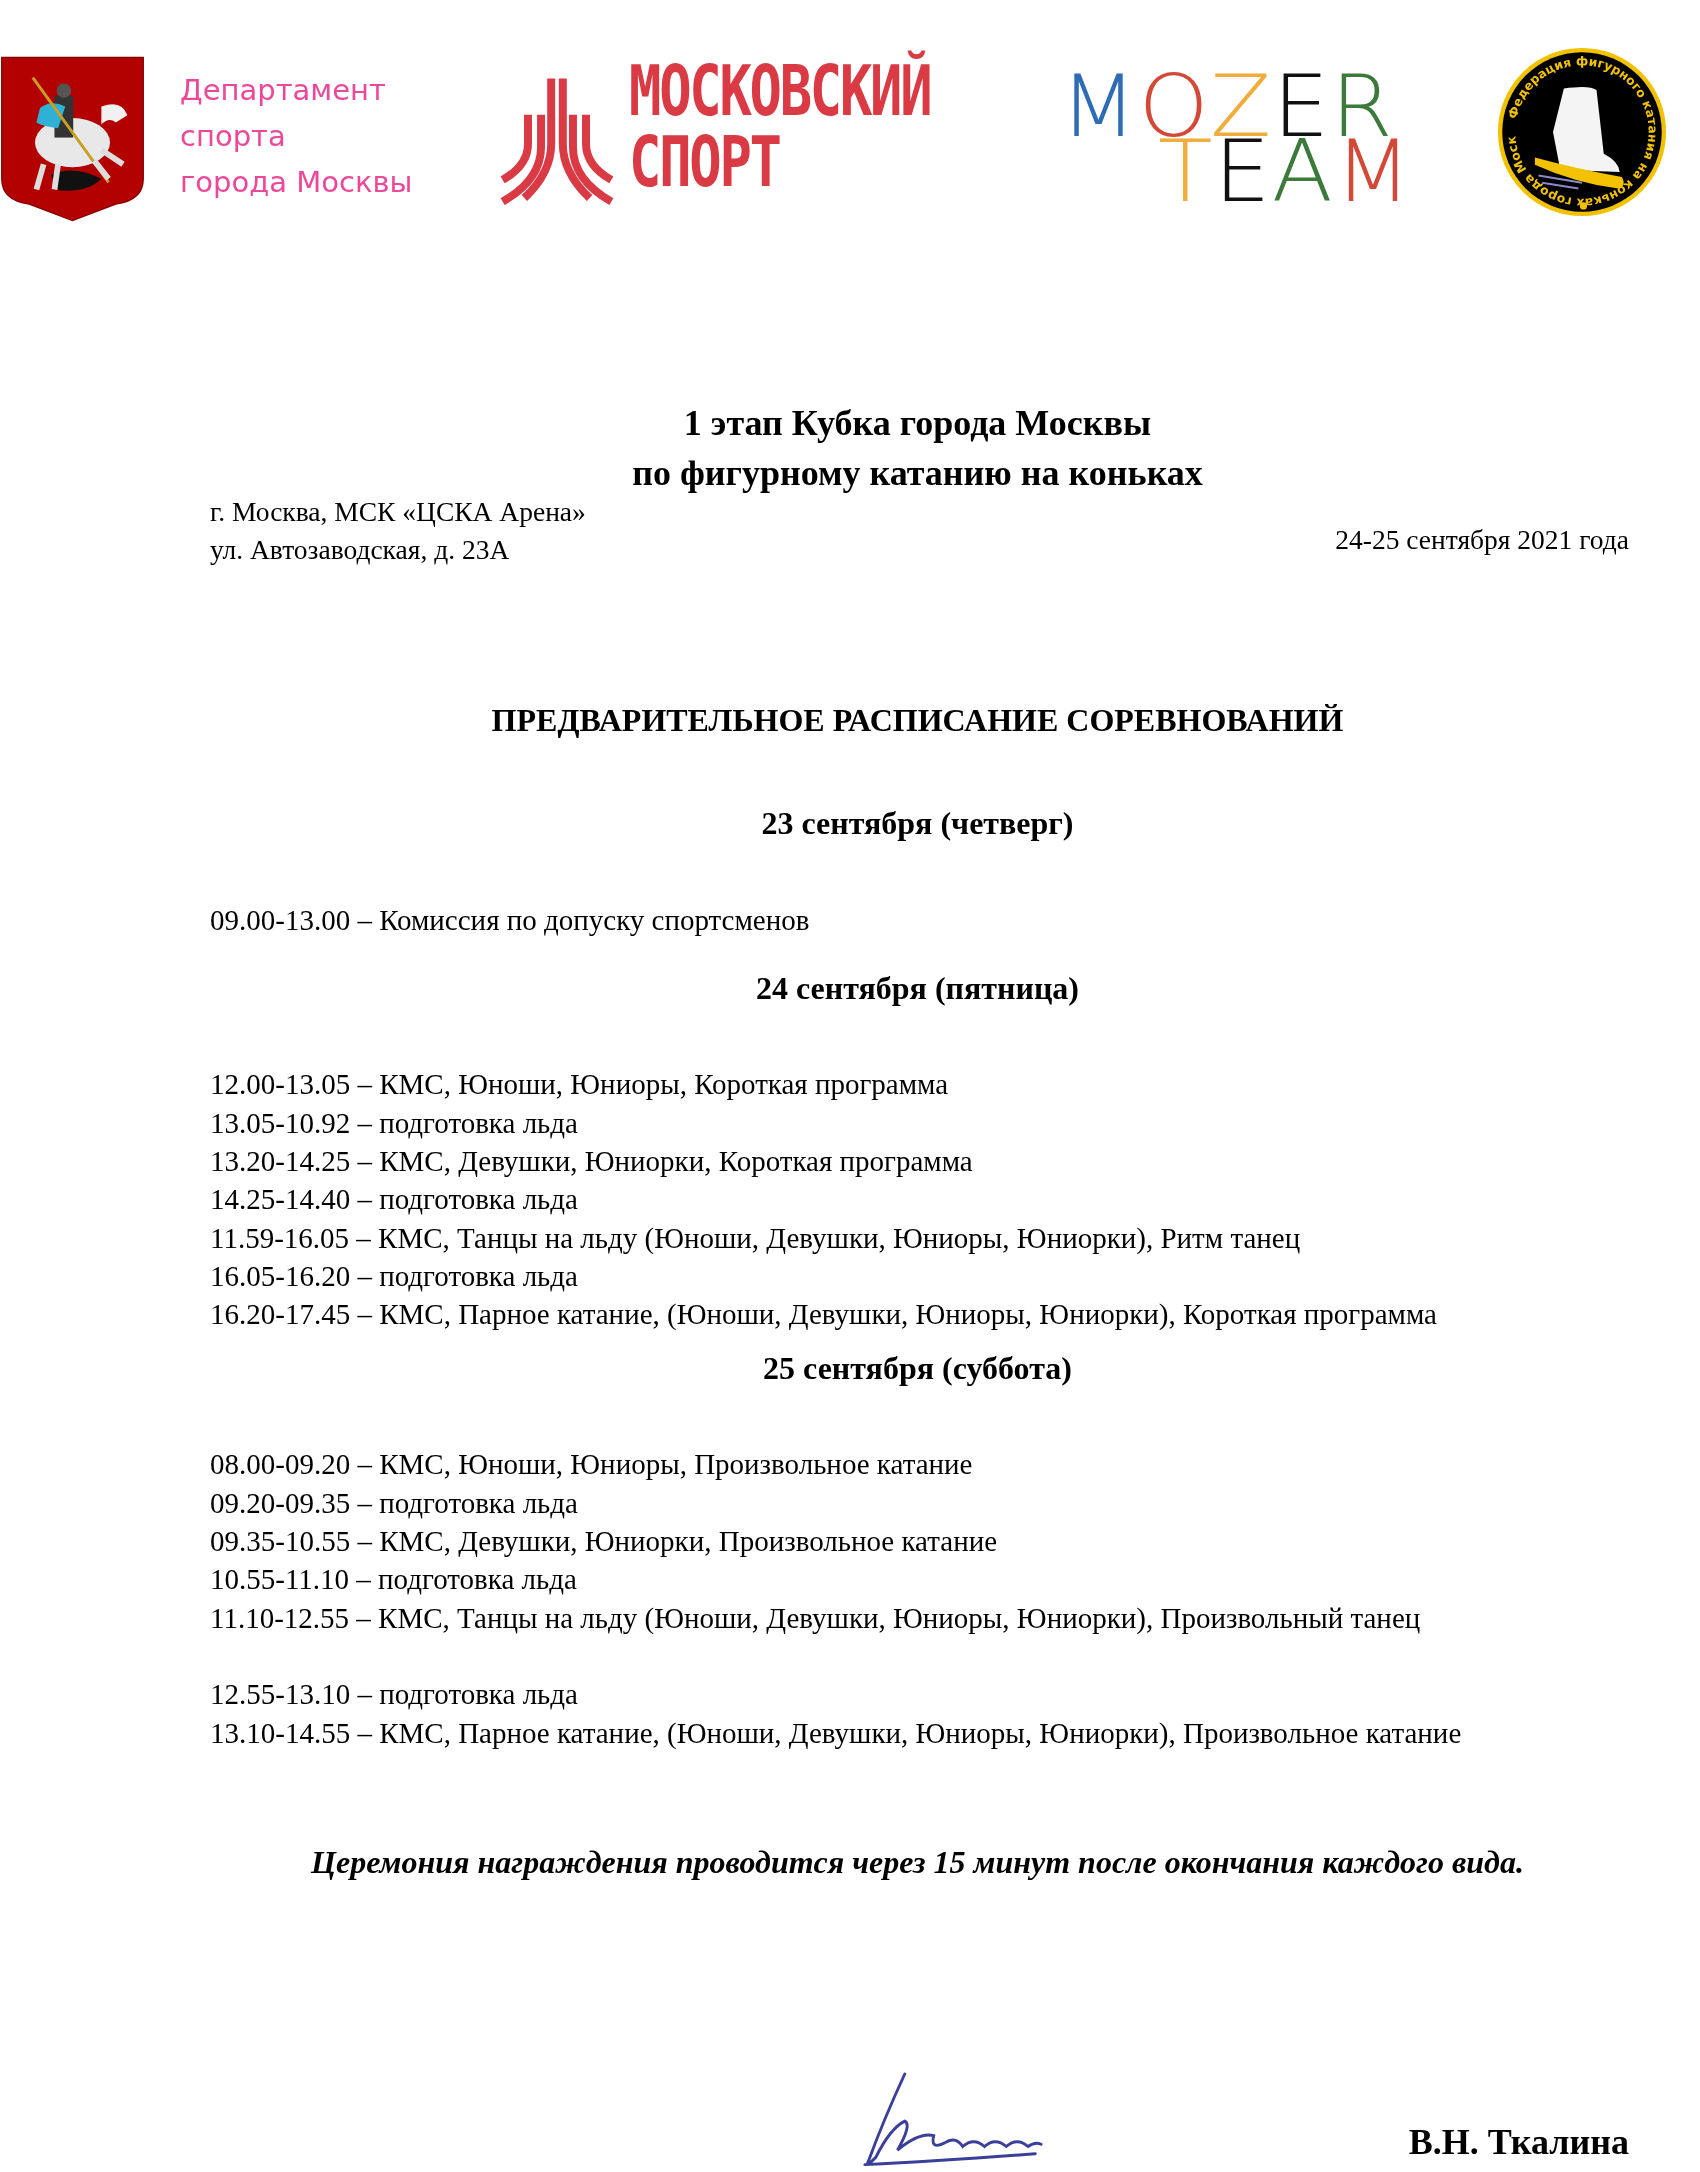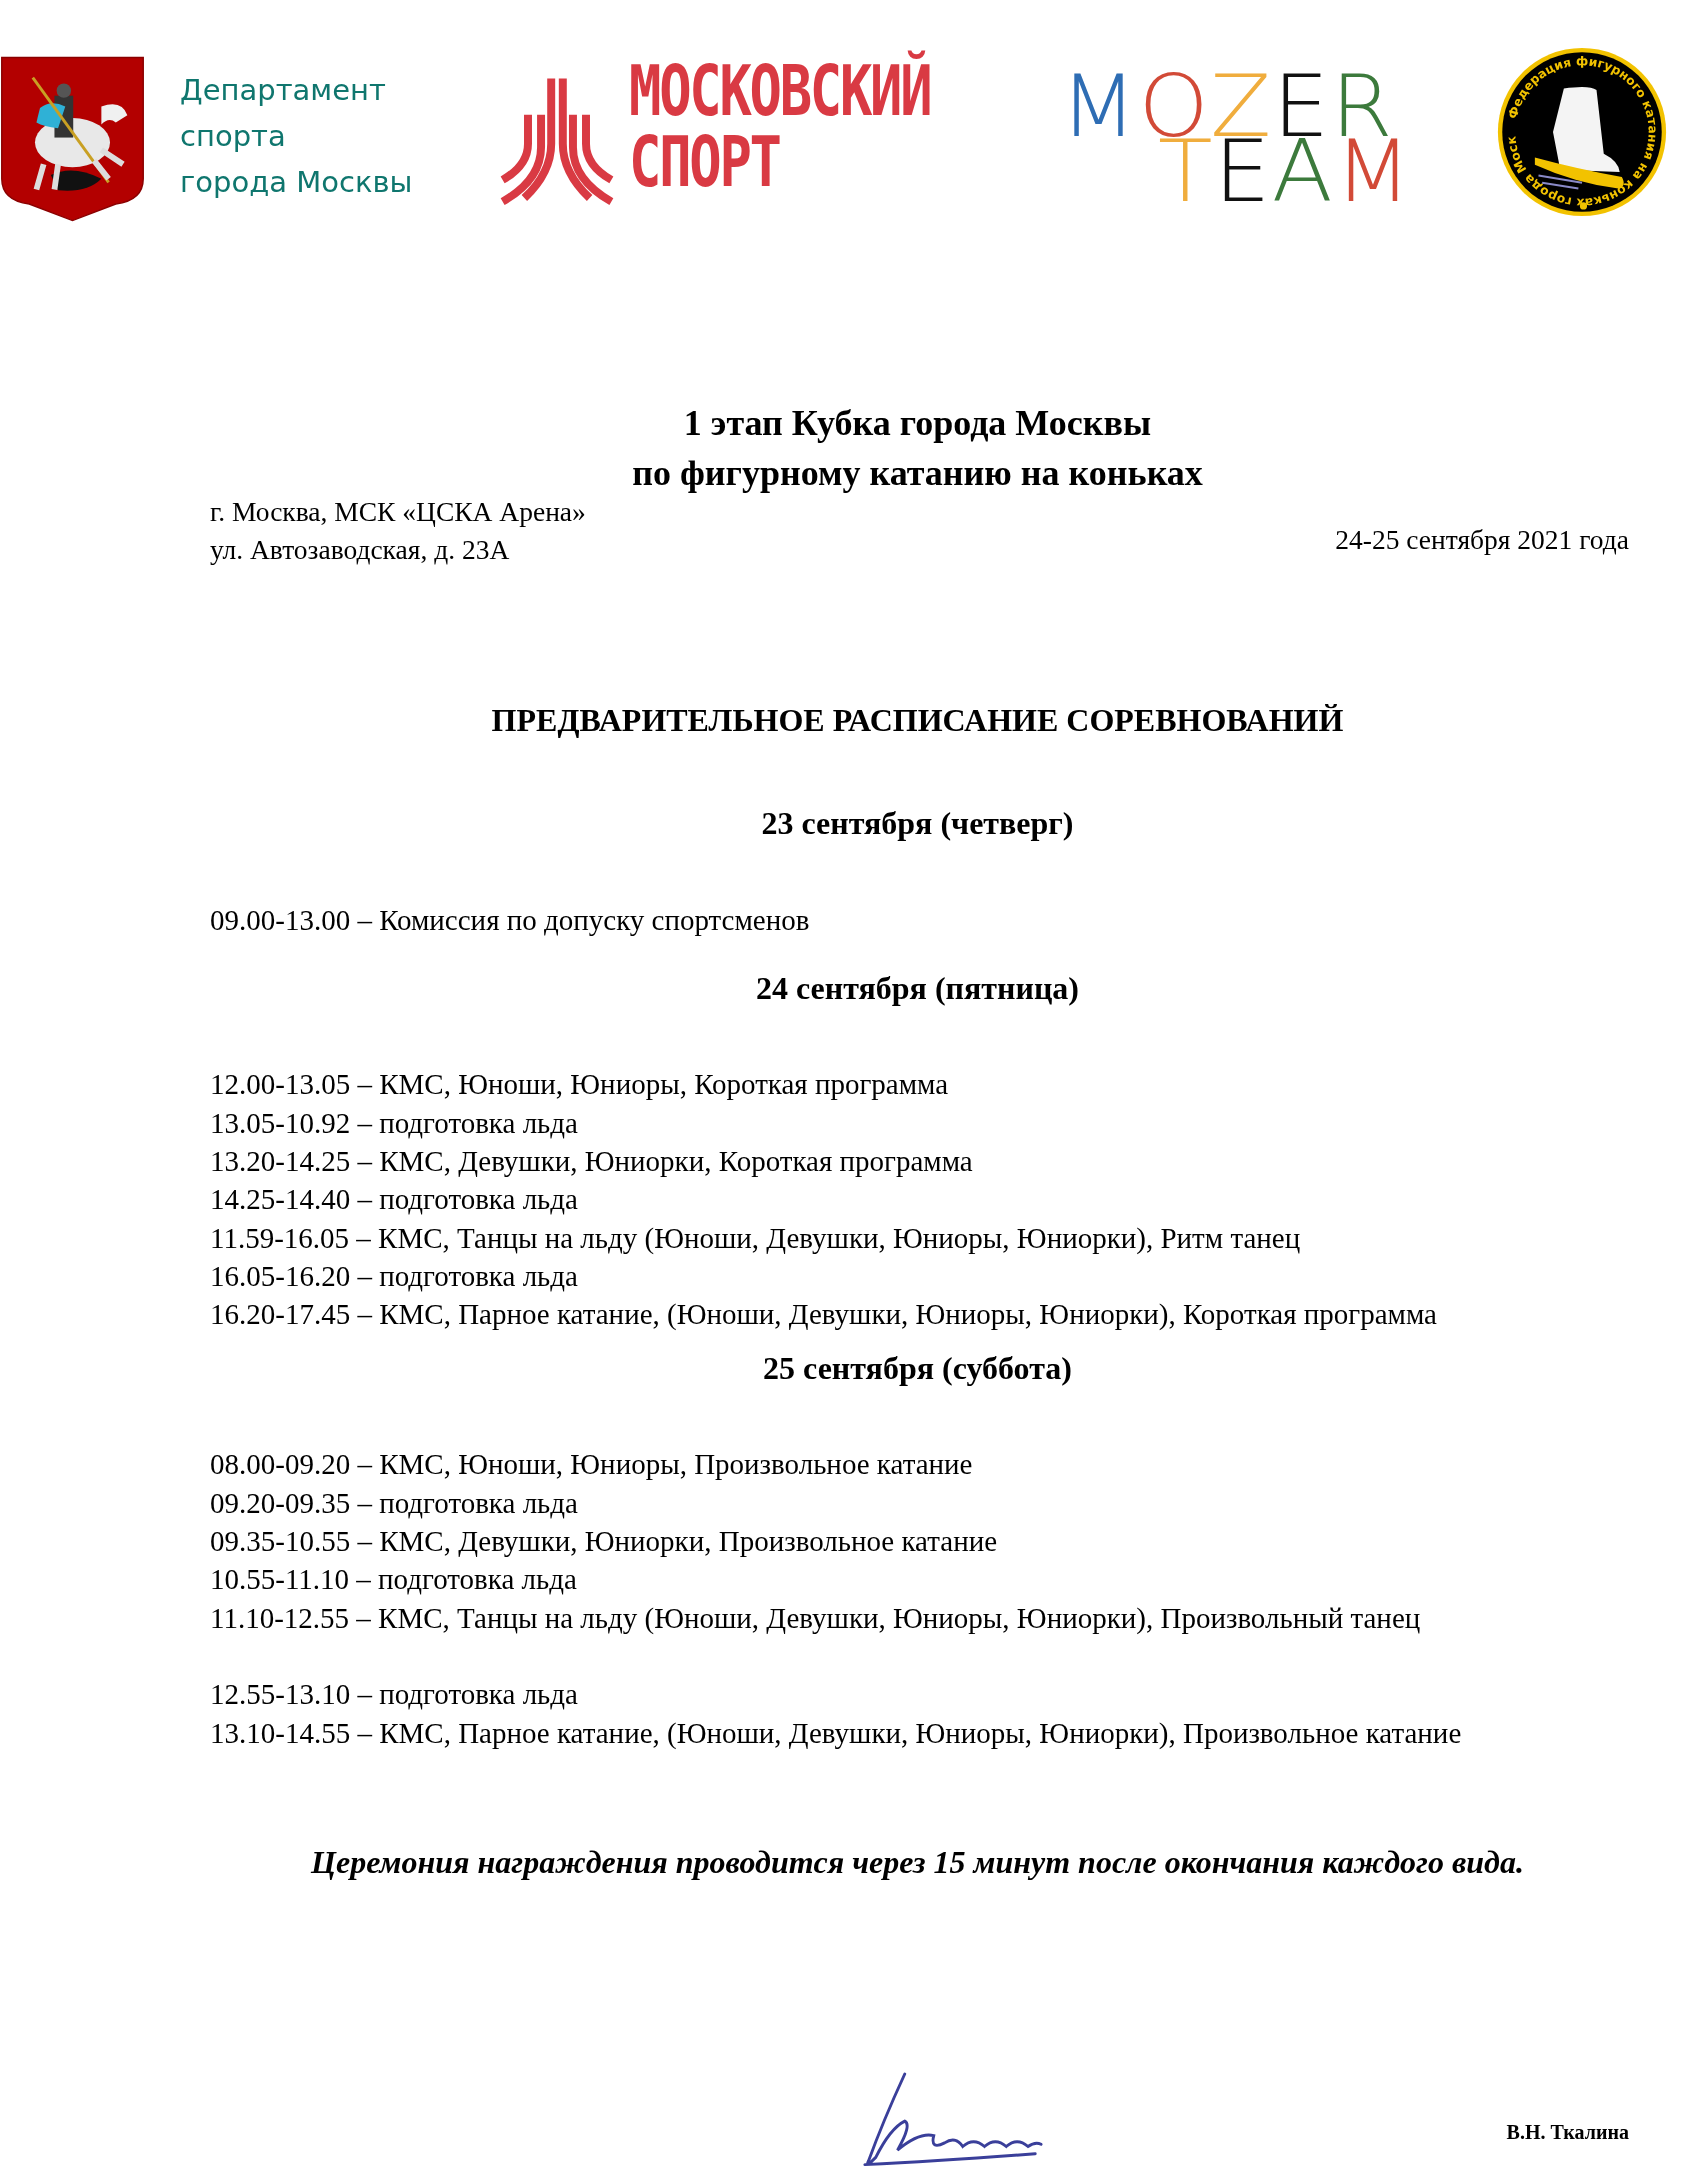--- a/index.html
+++ b/index.html
@@ -2,21 +2,21 @@
 <html style="font-size:11.6px"><head>
 <meta charset="utf-8">
 <style>
   html, body { margin:0; padding:0; background:#ffffff; }
   body { width:1700px; height:2172px; position:relative; overflow:hidden;
          font-family:"Liberation Serif", serif; color:#000; }
   .abs { position:absolute; }
 
   
   .coat { left:0; top:56px; width:145px; height:166px; }
-  .dept { left:180px; top:67px; font-family:"DejaVu Sans", sans-serif; font-size:29px; line-height:46px; color:#0f766e; }
+  .dept { left:180px; top:67px; font-family:"DejaVu Sans", sans-serif; font-size:29px; line-height:46px; color:#ec4899; }
   .msport { left:499px; top:56px; width:471px; height:145px; }
   .msport-text { position:absolute; left:130px; top:0; font-family:"DejaVu Sans Mono", monospace;
          font-weight:bold; color:#d93a43; font-size:69px; line-height:71px; letter-spacing:-2.9px;
          transform:scaleX(0.78); transform-origin:left top; }
   .mozer { left:1060px; top:64px; width:405px; height:138px; }
   .mozer-row { position:absolute; font-family:"DejaVu Sans", sans-serif; font-weight:100;
          font-size:85px; line-height:85px; letter-spacing:1.4px; transform:scaleX(1.05); transform-origin:left top;}
   .fed { left:1495px; top:45px; width:174px; height:174px; }
 
   .title { left:0; width:1835px; text-align:center; font-weight:bold; font-size:36px; line-height:51px; }
@@ -27,21 +27,21 @@
   .date-right { right:71px; top:521px; font-size:27.5px; line-height:38px; }
 
   .schedule-title { left:0; width:1835px; text-align:center; top:702px; font-weight:bold; font-size:32px; }
 
   .day-head { left:0; width:1835px; text-align:center; font-weight:bold; font-size:32px; }
   .item { left:210px; font-size:29px; line-height:38px; width:1419px;margin-top:12px; }
 
   .note { left:0; width:1835px; text-align:center; top:1844px; font-weight:bold; font-style:italic; font-size:32px; }
 
   .judge-label { left:210px; top:2121px; font-weight:bold; font-size:32px;margin-top:44px; }
-  .judge-name { right:71px; top:2121px; font-weight:bold; font-size:20px; }
+  .judge-name { right:71px; top:2121px; font-weight:bold; font-size:36px; }
   .signature { left:854px; top:2063px; width:290px; height:109px; }
 </style>
 </head>
 <body>
 
 <div class="abs coat">
   <svg width="145" height="166" viewBox="0 0 200 230">
     <path d="M2,2 H198 V170 Q198,200 160,205 L100,228 L40,205 Q2,200 2,170 Z" fill="#b30000" stroke="#8a0000" stroke-width="2"></path>
     <ellipse cx="100" cy="120" rx="52" ry="34" fill="#e8e8e8"></ellipse>
     <path d="M140,70 Q168,60 176,82 L160,92 Q150,84 140,95 Z" fill="#f0f0f0"></path>

